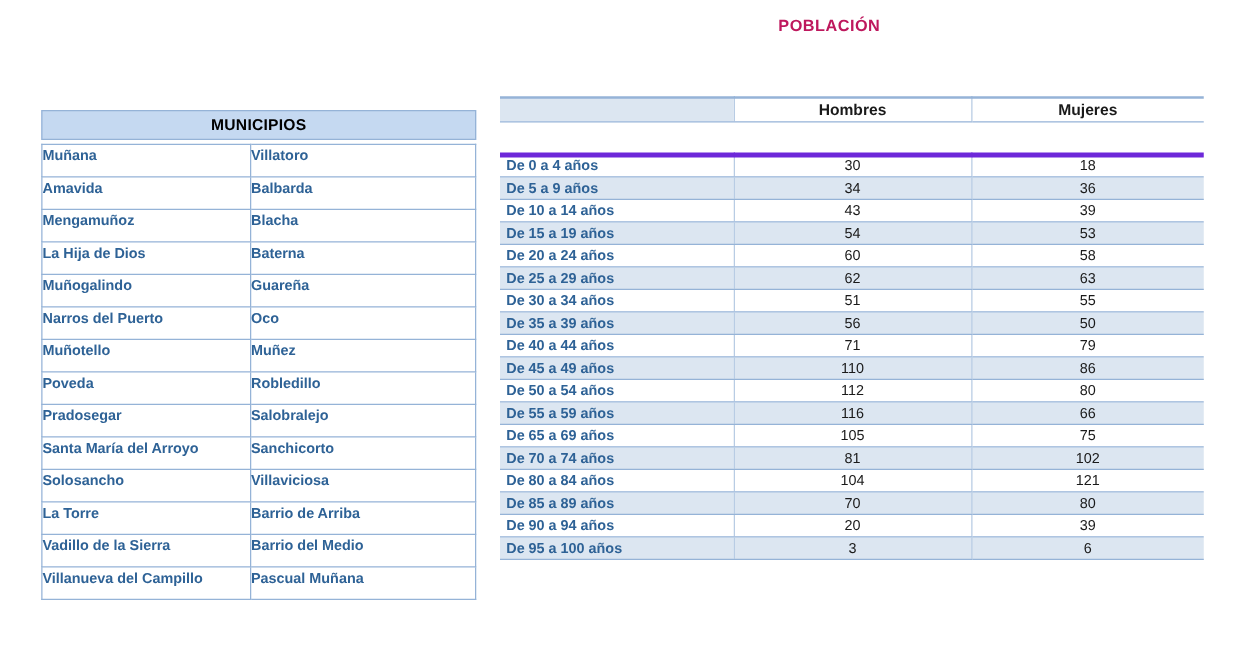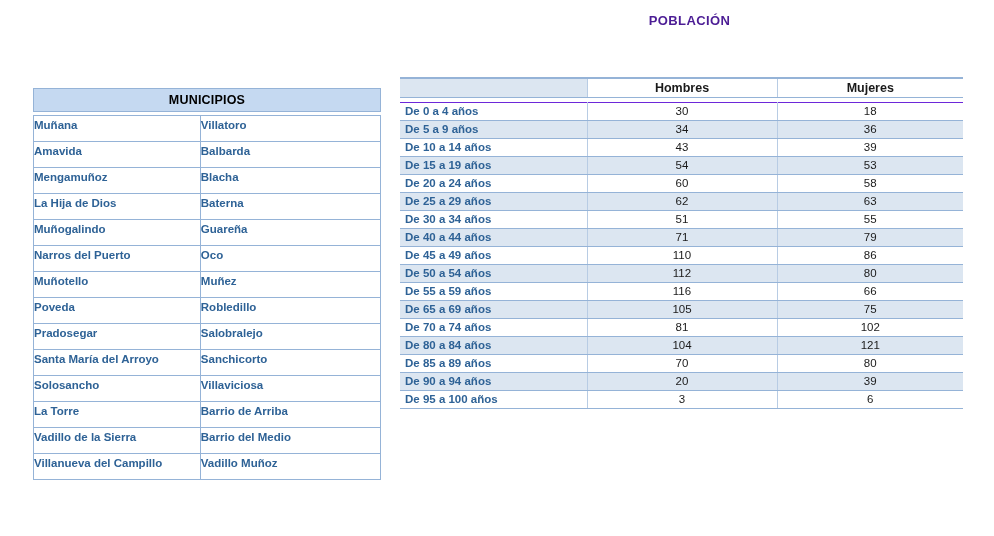--- a/index.html
+++ b/index.html
@@ -6,23 +6,23 @@
   html,body { background:#ffffff; }
   body {
     position:relative;
     width:994px; height:536px;
     font-family:"Liberation Sans", sans-serif;
     overflow:hidden;
   }
 
   
   .page-title {
-    position:absolute; left:408px; top:13px; width:563px;
+    position:absolute; left:382px; top:13px; width:563px;
     text-align:center; font-size:13px; font-weight:bold;
-    color:#4c1d95; letter-spacing:0.4px;
+    color:#be185d; letter-spacing:0.4px;
   }
 
   
   .muni-wrap { position:absolute; left:33px; top:88px; width:348px; }
   .muni-header {
     height:24px; line-height:22px;
     background:#c5d9f1;
     border:1px solid #95b3d7;
     text-align:center; font-size:12.5px; font-weight:bold; color:#000;
     letter-spacing:0.2px;
@@ -57,21 +57,22 @@
     font-size:12.5px; font-weight:bold; color:#1a1a1a;
     text-align:center; vertical-align:middle;
   }
   .pob-head th.blank { background:#dce6f1; }
   .pob-head th + th { border-left:1px solid #b8cce4; }
 
   .pob-gap { height:4px; }
 
   .pob-body {
     width:100%; border-collapse:collapse; table-layout:fixed;
-    border-top:1px solid #6d28d9;
+    border-top:4px solid #6d28d9;
+    margin-top:20px;
   }
   .pob-body td {
     height:18px;
     border-bottom:1px solid #95b3d7;
     font-size:11.5px;
     vertical-align:middle;
     background:#ffffff;
   }
   .pob-body td + td { border-left:1px solid #b8cce4; }
   .pob-body tr:nth-child(even) td { background:#dce6f1; }
@@ -145,21 +146,21 @@
         <tr>
           <td>La Torre</td>
           <td>Barrio de Arriba</td>
         </tr>
         <tr>
           <td>Vadillo de la Sierra</td>
           <td>Barrio del Medio</td>
         </tr>
         <tr>
           <td>Villanueva del Campillo</td>
-          <td>Vadillo Muñoz</td>
+          <td>Pascual Muñana</td>
         </tr>
       </tbody>
   </table>
 </div>
 
 <div class="pob-wrap">
   <table class="pob-head">
     <colgroup>
         <col class="pc1">
         <col class="pc2">
@@ -210,20 +211,25 @@
           <td class="age">De 25 a 29 años</td>
           <td class="num">62</td>
           <td class="num">63</td>
         </tr>
         <tr>
           <td class="age">De 30 a 34 años</td>
           <td class="num">51</td>
           <td class="num">55</td>
         </tr>
         <tr>
+          <td class="age">De 35 a 39 años</td>
+          <td class="num">56</td>
+          <td class="num">50</td>
+        </tr>
+        <tr>
           <td class="age">De 40 a 44 años</td>
           <td class="num">71</td>
           <td class="num">79</td>
         </tr>
         <tr>
           <td class="age">De 45 a 49 años</td>
           <td class="num">110</td>
           <td class="num">86</td>
         </tr>
         <tr>

